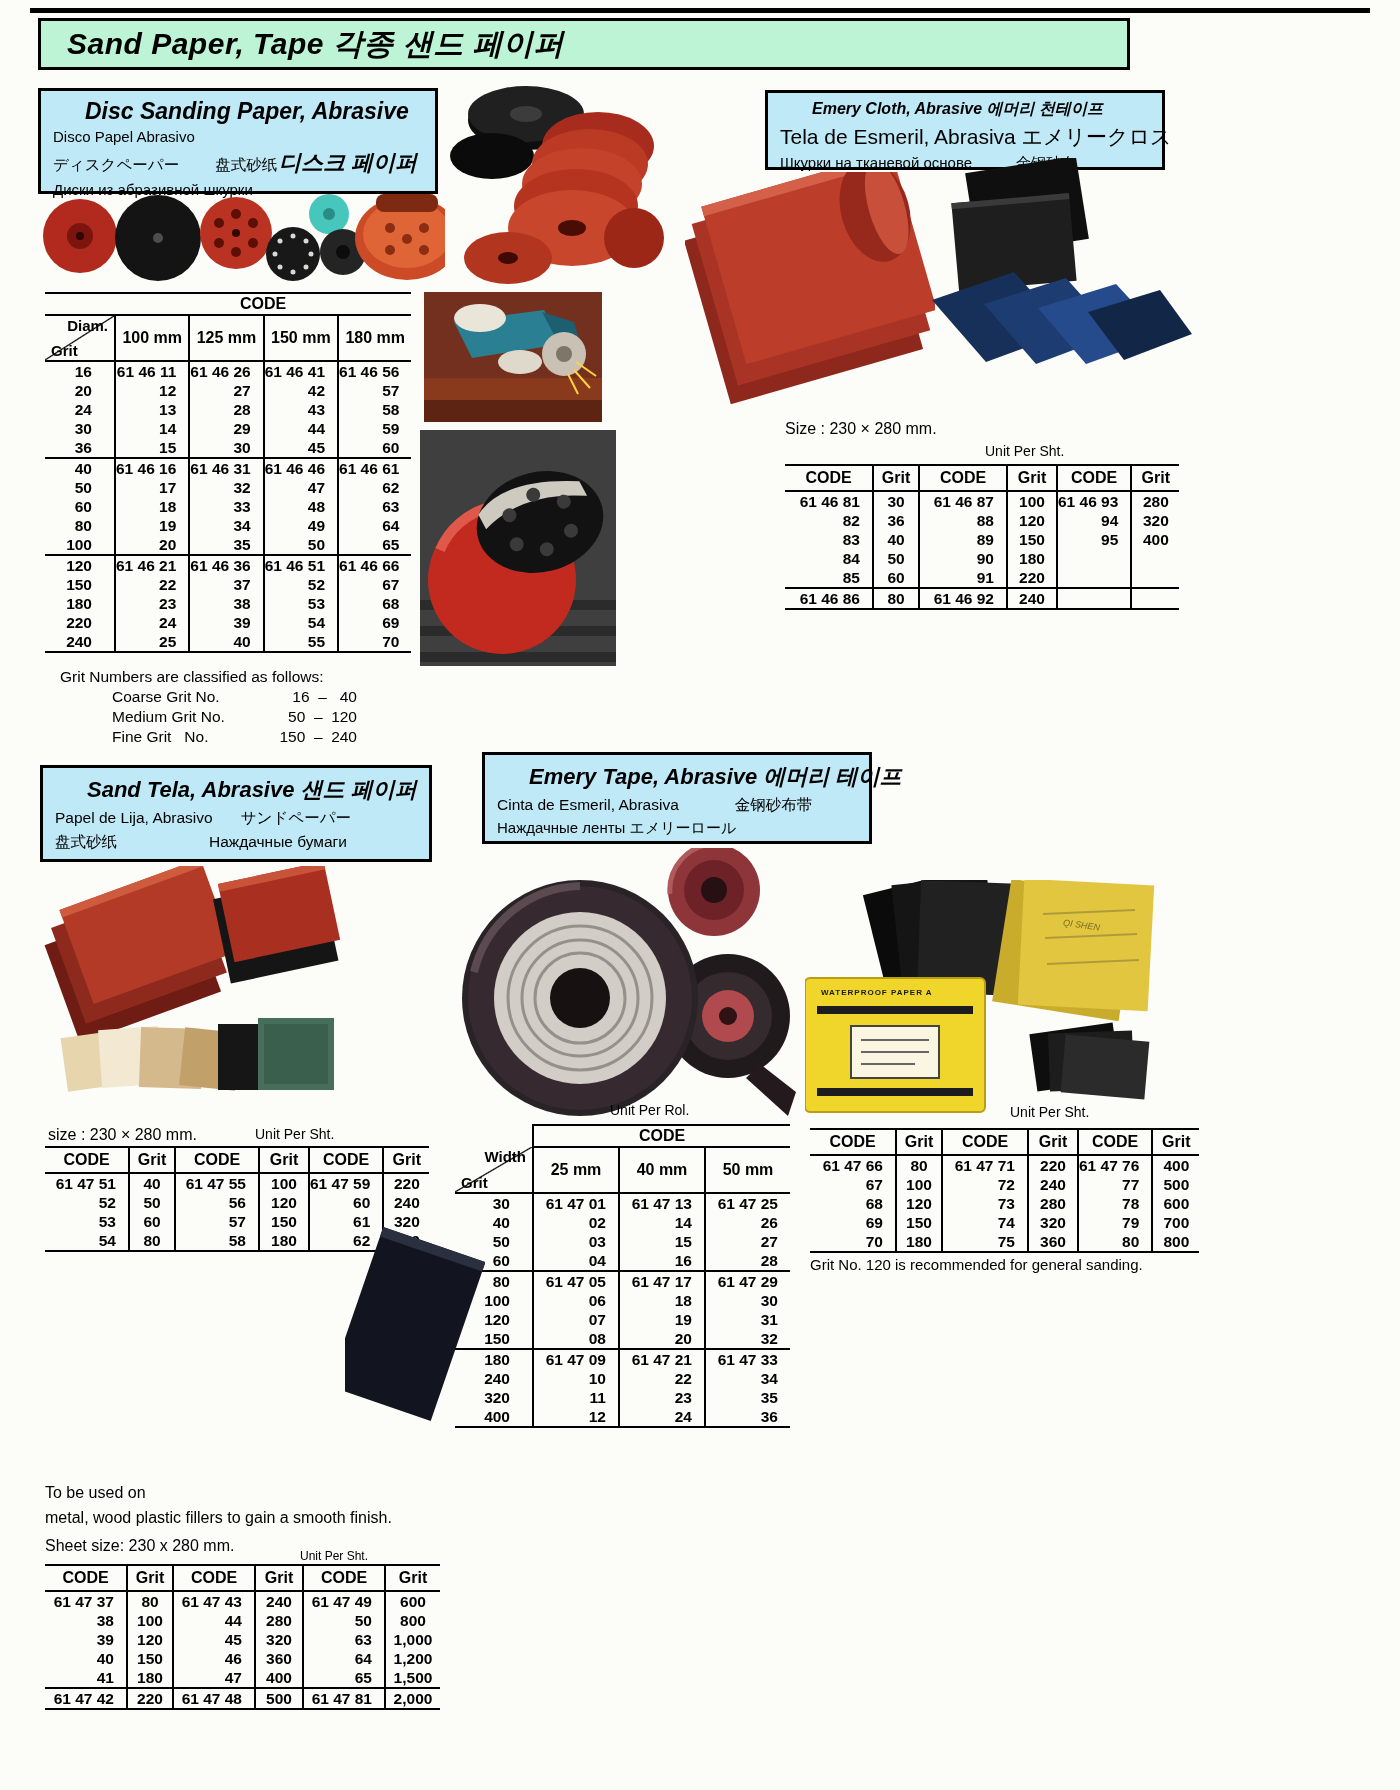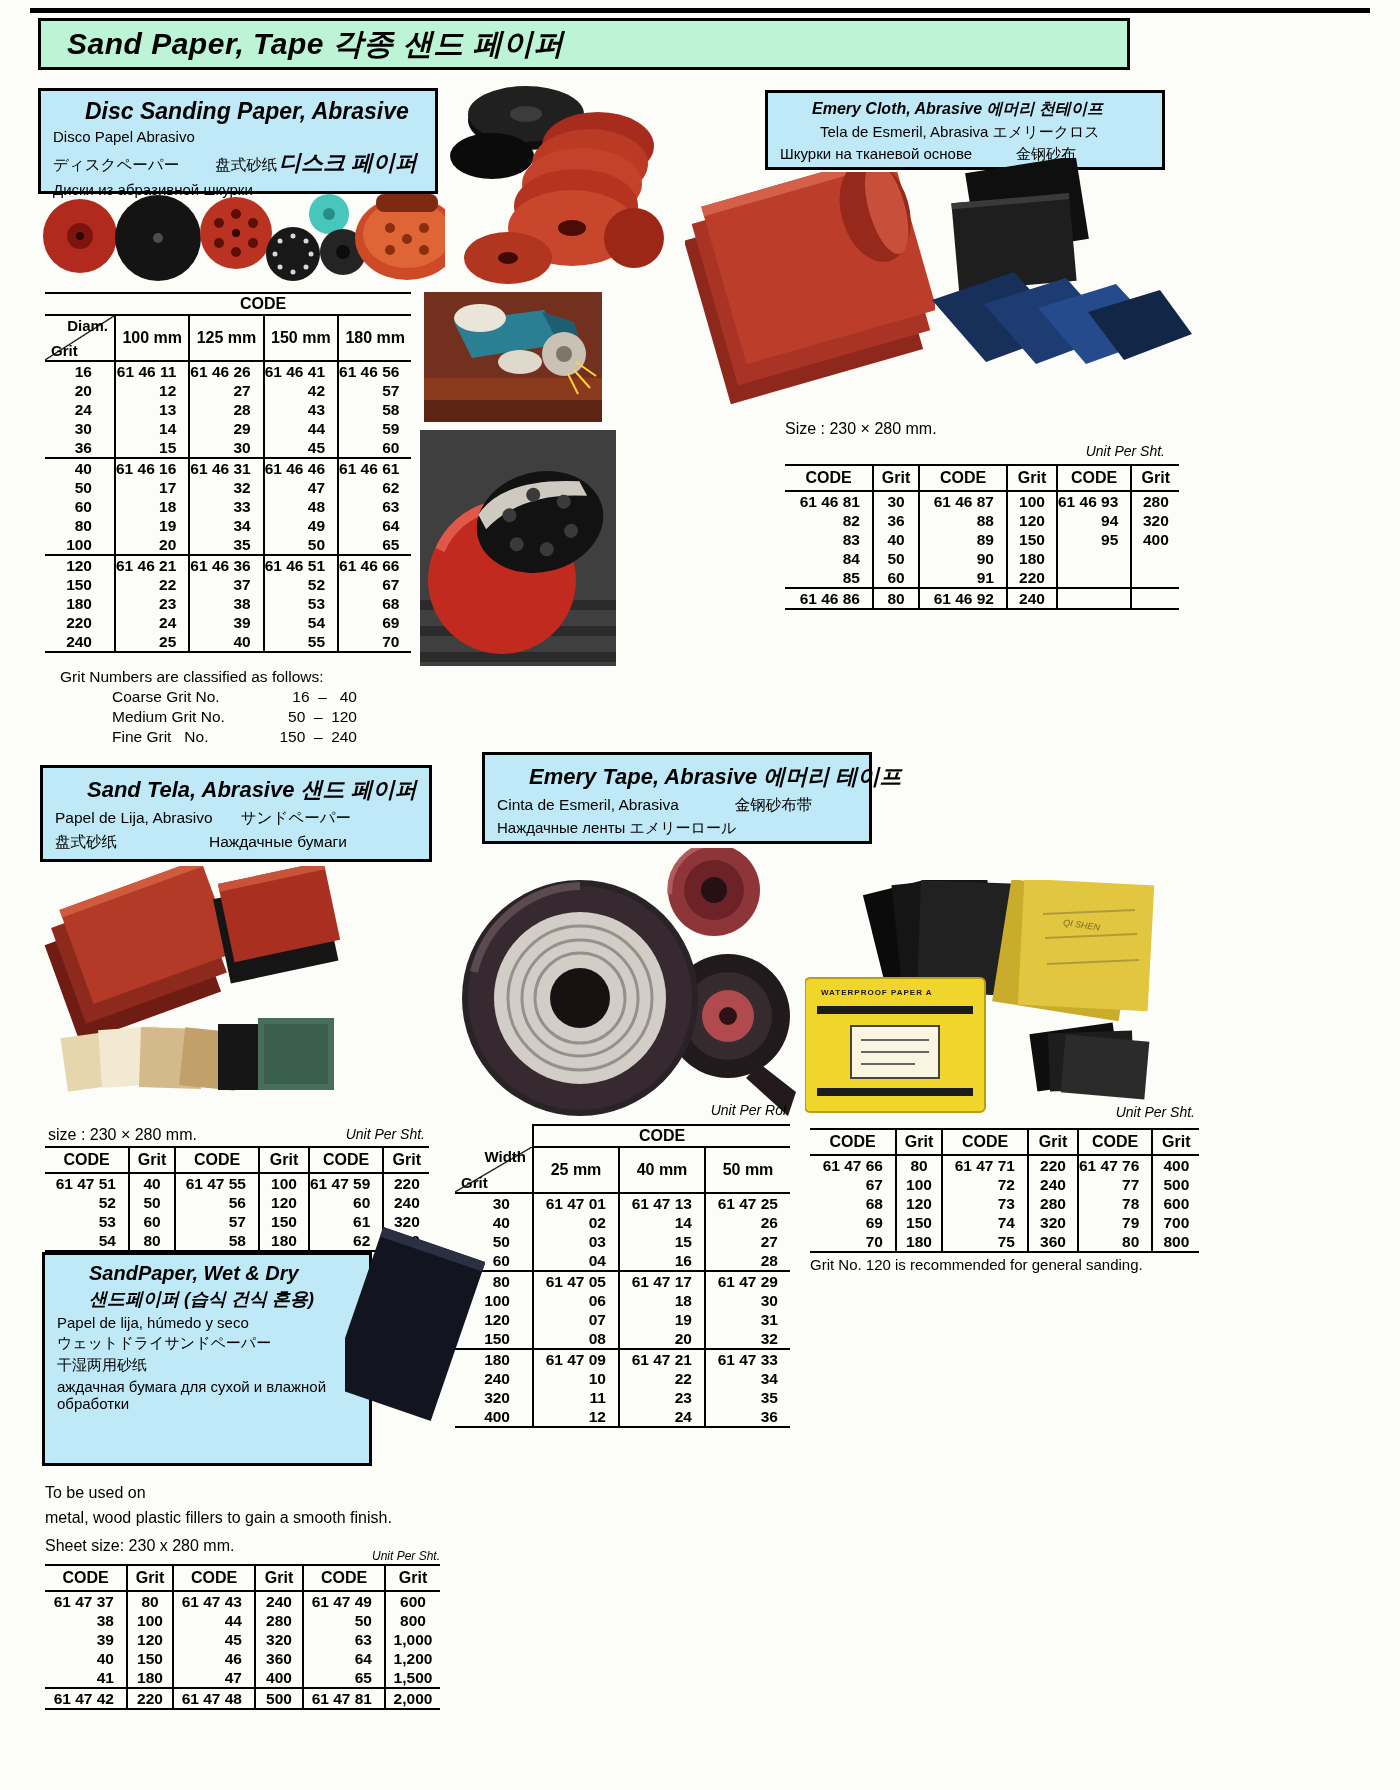--- a/index.html
+++ b/index.html
@@ -11,21 +11,21 @@
   .banner { background:#bdf4d6; border:3px solid #000; display:flex; align-items:center; padding-left:26px;
             font-size:30px; font-weight:bold; font-style:italic; letter-spacing:.5px; }
   .secbox { background:#bfe9f6; border:3px solid #000; padding:7px 12px; }
   .sec-title { font-size:23px; font-weight:bold; font-style:italic; white-space:nowrap;margin-left:32px; }
   .sec-title.sm { font-size:20px; }
   .sec-line { font-size:15px; margin-top:3px; white-space:nowrap; }
   .sec-row { display:flex; align-items:baseline; margin-top:3px; font-size:15.5px; white-space:nowrap; }
   .kr-big { margin-left:auto; margin-right:6px; font-size:22px; font-weight:bold; font-style:italic; }
   .lbl { font-size:16px; }
   .lbl-sm { font-size:14px; }
-  .right { text-align:right;font-style:italic; }
+  .right { text-align:left; }
   .note-block { font-size:15.5px; }
   .note-row { display:flex; padding-left:52px; margin-top:2px; }
   .note-label { width:150px; white-space:pre; }
   .note-range { width:95px; text-align:right; white-space:pre; }
 
   
   .tbl { border-collapse:collapse; table-layout:fixed; border-bottom:2.5px solid #000; }
   .tbl th, .tbl td { border-left:2px solid #000; font-weight:bold; overflow:hidden; white-space:nowrap; }
   .tbl tr > *:first-child { border-left:none; }
   .tbl .head-row th { border-bottom:2.5px solid #000; font-size:16px; text-align:center; padding:3px 2px; }
@@ -326,21 +326,21 @@
             <circle cx="120" cy="120" r="7"></circle>
             <circle cx="92" cy="108" r="7"></circle>
             <circle cx="92" cy="78" r="7"></circle>
           </g>
       </g>
     </svg>
   </div>
 
   <div class="abs secbox" style="left:765px; top:90px; width:400px; height:80px; padding:6px 12px;">
     <div class="sec-title" style="font-size:16px;">Emery Cloth, Abrasive 에머리 천테이프</div>
-    <div class="sec-line" style="font-size:15px;margin-left:40px;">Tela de Esmeril, Abrasiva エメリークロス</div>
+    <div class="sec-line" style="font-size:21px;">Tela de Esmeril, Abrasiva エメリークロス</div>
     <div class="sec-row" style="font-size:15px;">
       <span>Шкурки на тканевой основе</span>
       <span style="margin-left:44px;">金钢砂布</span>
     </div>
   </div>
 
   <div class="abs photo" style="left:685px; top:172px; width:250px; height:238px;">
     <svg width="250" height="238" viewBox="0 0 250 238">
       <g transform="rotate(-16 125 120)">
         <rect x="18" y="36" width="200" height="170" fill="#8e281d"></rect>
@@ -769,28 +769,20 @@
             <td class="a-r">75</td>
             <td class="a-c">360</td>
             <td class="a-r">80</td>
             <td class="a-c">800</td>
           </tr>
         </tbody>
       </table>
     </div>
   <div class="abs" style="left:810px; top:1256px; font-size:15px;">Grit No. 120 is recommended for general sanding.</div>
 
-  <div class="abs secbox" style="left:42px; top:1252px; width:330px; height:214px;">
-    <div class="sec-title sm">SandPaper, Wet &amp; Dry</div>
-    <div class="sec-title sm" style="font-size:18px; margin-top:2px;">샌드페이퍼 (습식 건식 혼용)</div>
-    <div class="sec-line">Papel de lija, húmedo y seco</div>
-    <div class="sec-line">ウェットドライサンドペーパー</div>
-    <div class="sec-line">干湿两用砂纸</div>
-    <div class="sec-line" style="white-space:normal;">аждачная бумага для сухой и влажной обработки</div>
-  </div>
 
   <div class="abs photo" style="left:345px; top:1200px; width:140px; height:265px;">
     <svg width="140" height="265" viewBox="0 0 140 265">
       <rect x="8" y="40" width="108" height="168" fill="#12151f" transform="rotate(19 62 124)"></rect>
       <rect x="8" y="40" width="108" height="10" fill="#2a3040" transform="rotate(19 62 124)"></rect>
     </svg>
   </div>
 
   <div class="abs lbl" style="left:45px; top:1484px;">To be used on</div>
   <div class="abs lbl" style="left:45px; top:1509px;">metal, wood plastic fillers to gain a smooth finish.</div>

